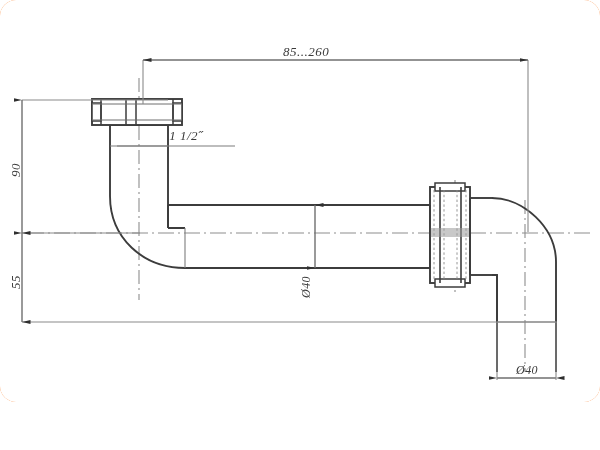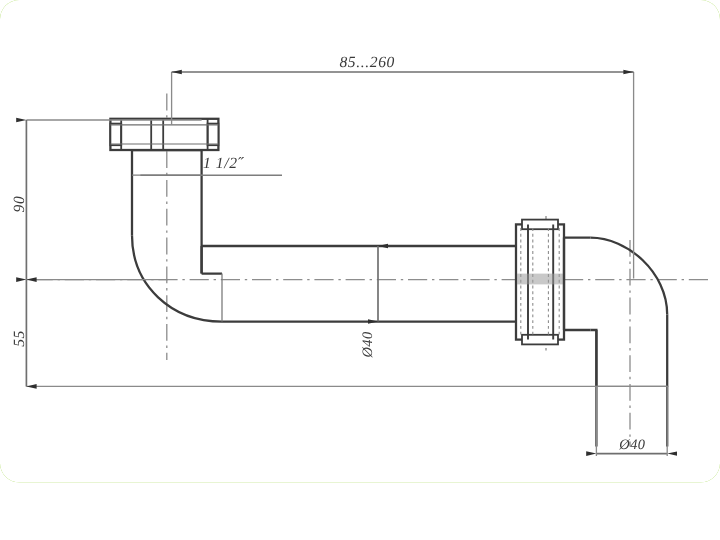--- a/index.html
+++ b/index.html
@@ -7,21 +7,21 @@
     padding: 0;
     background: #ffffff;
   }
   body {
     font-family: "Liberation Sans", sans-serif;
   }
   #drawing-root {
     position: relative;
     width: 600px;
     height: 402px;
-    background: #84cc16;
+    background: #f97316;
     overflow: hidden;
     border-radius: 16px;
   }
   svg#tech-drawing {
     display: block;
     width: 600px;
     height: 450px;
   }
   .dim-text {
     font-family: "Liberation Serif", serif;

